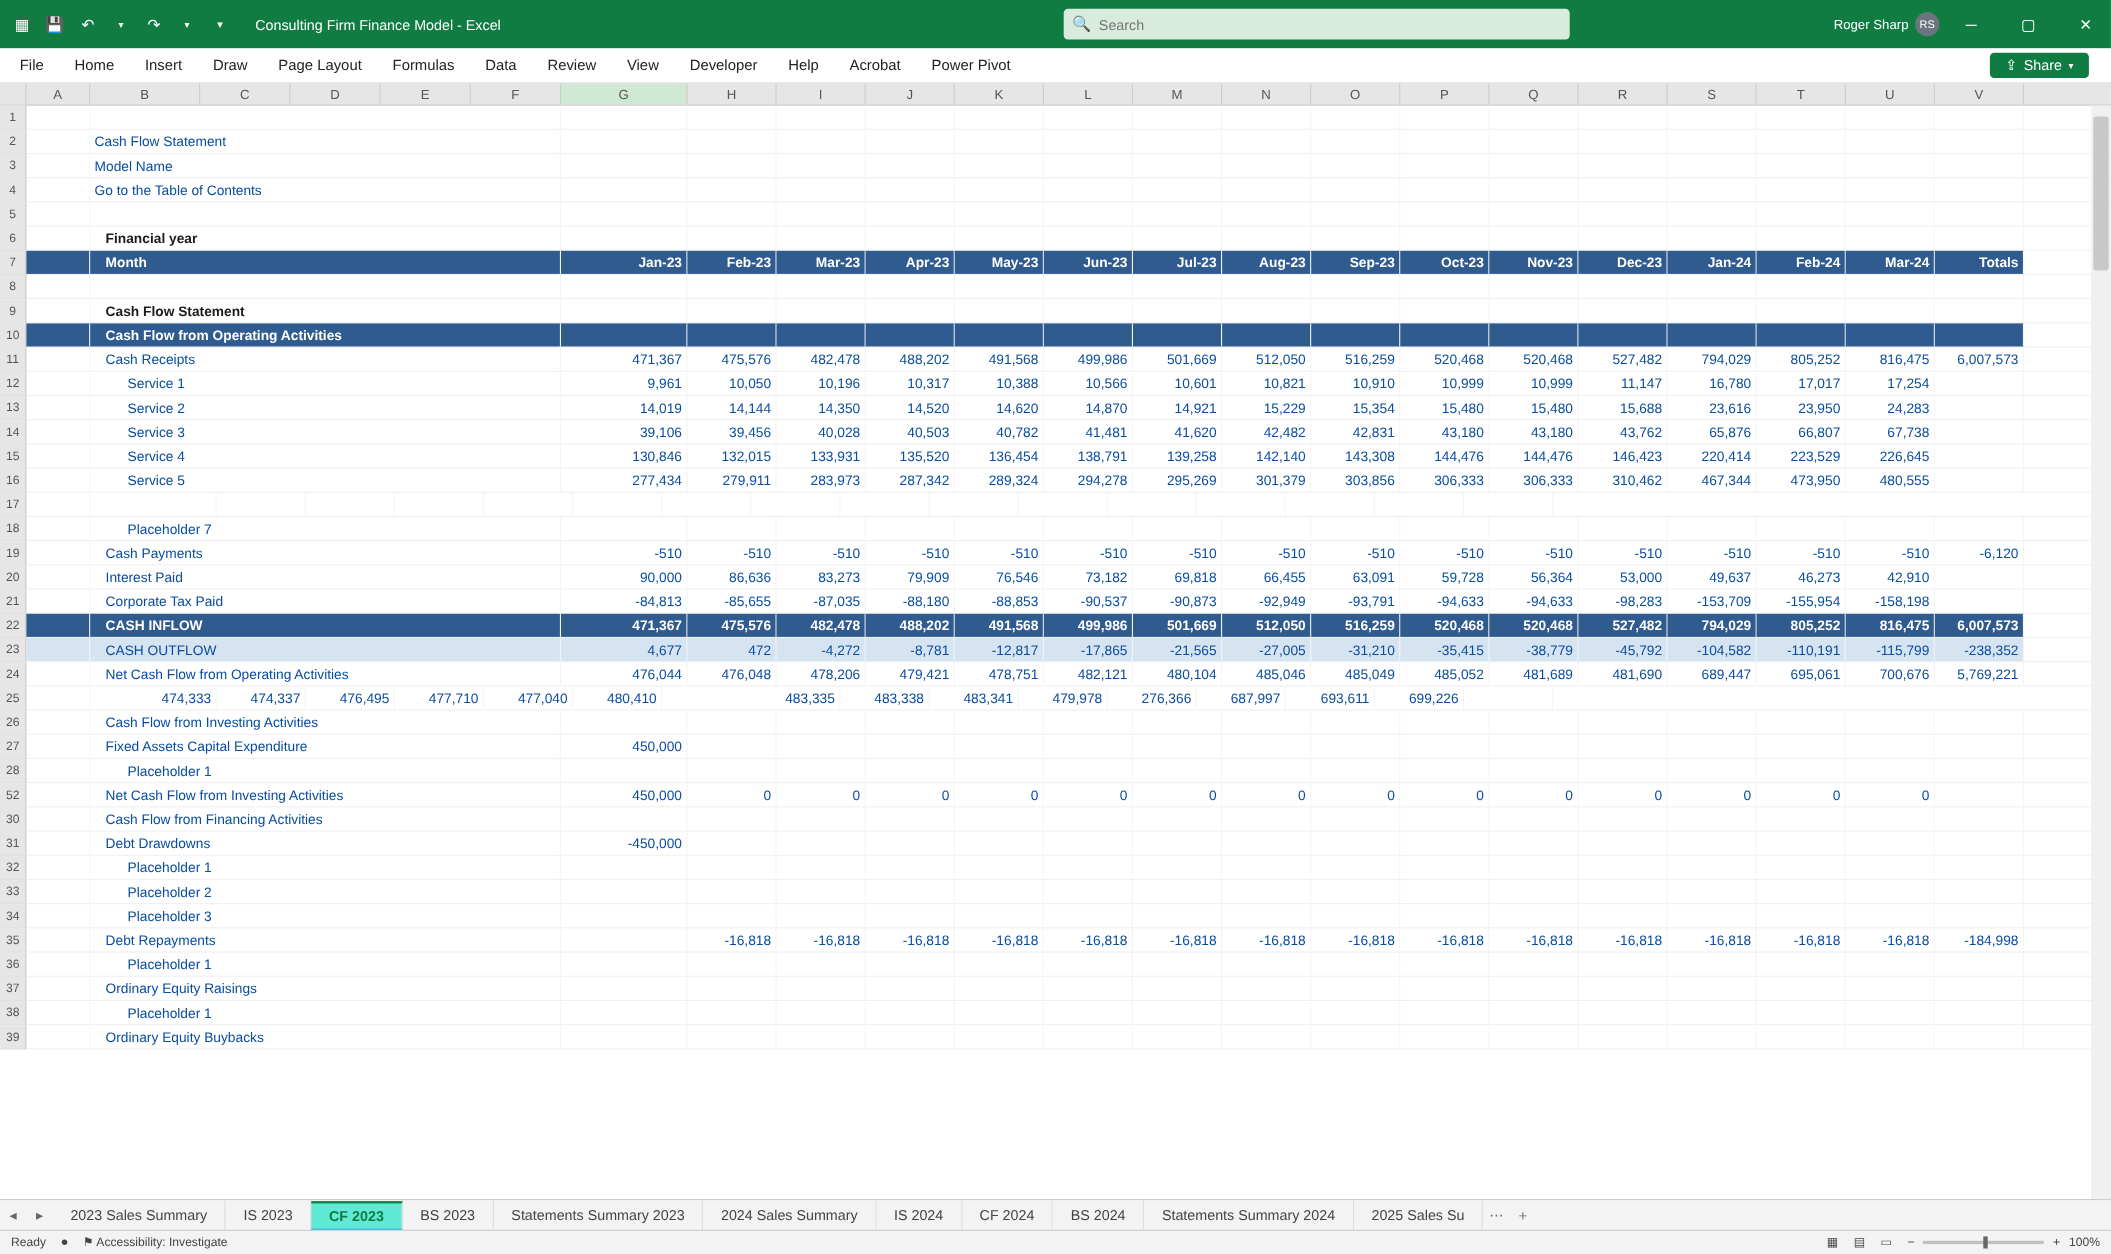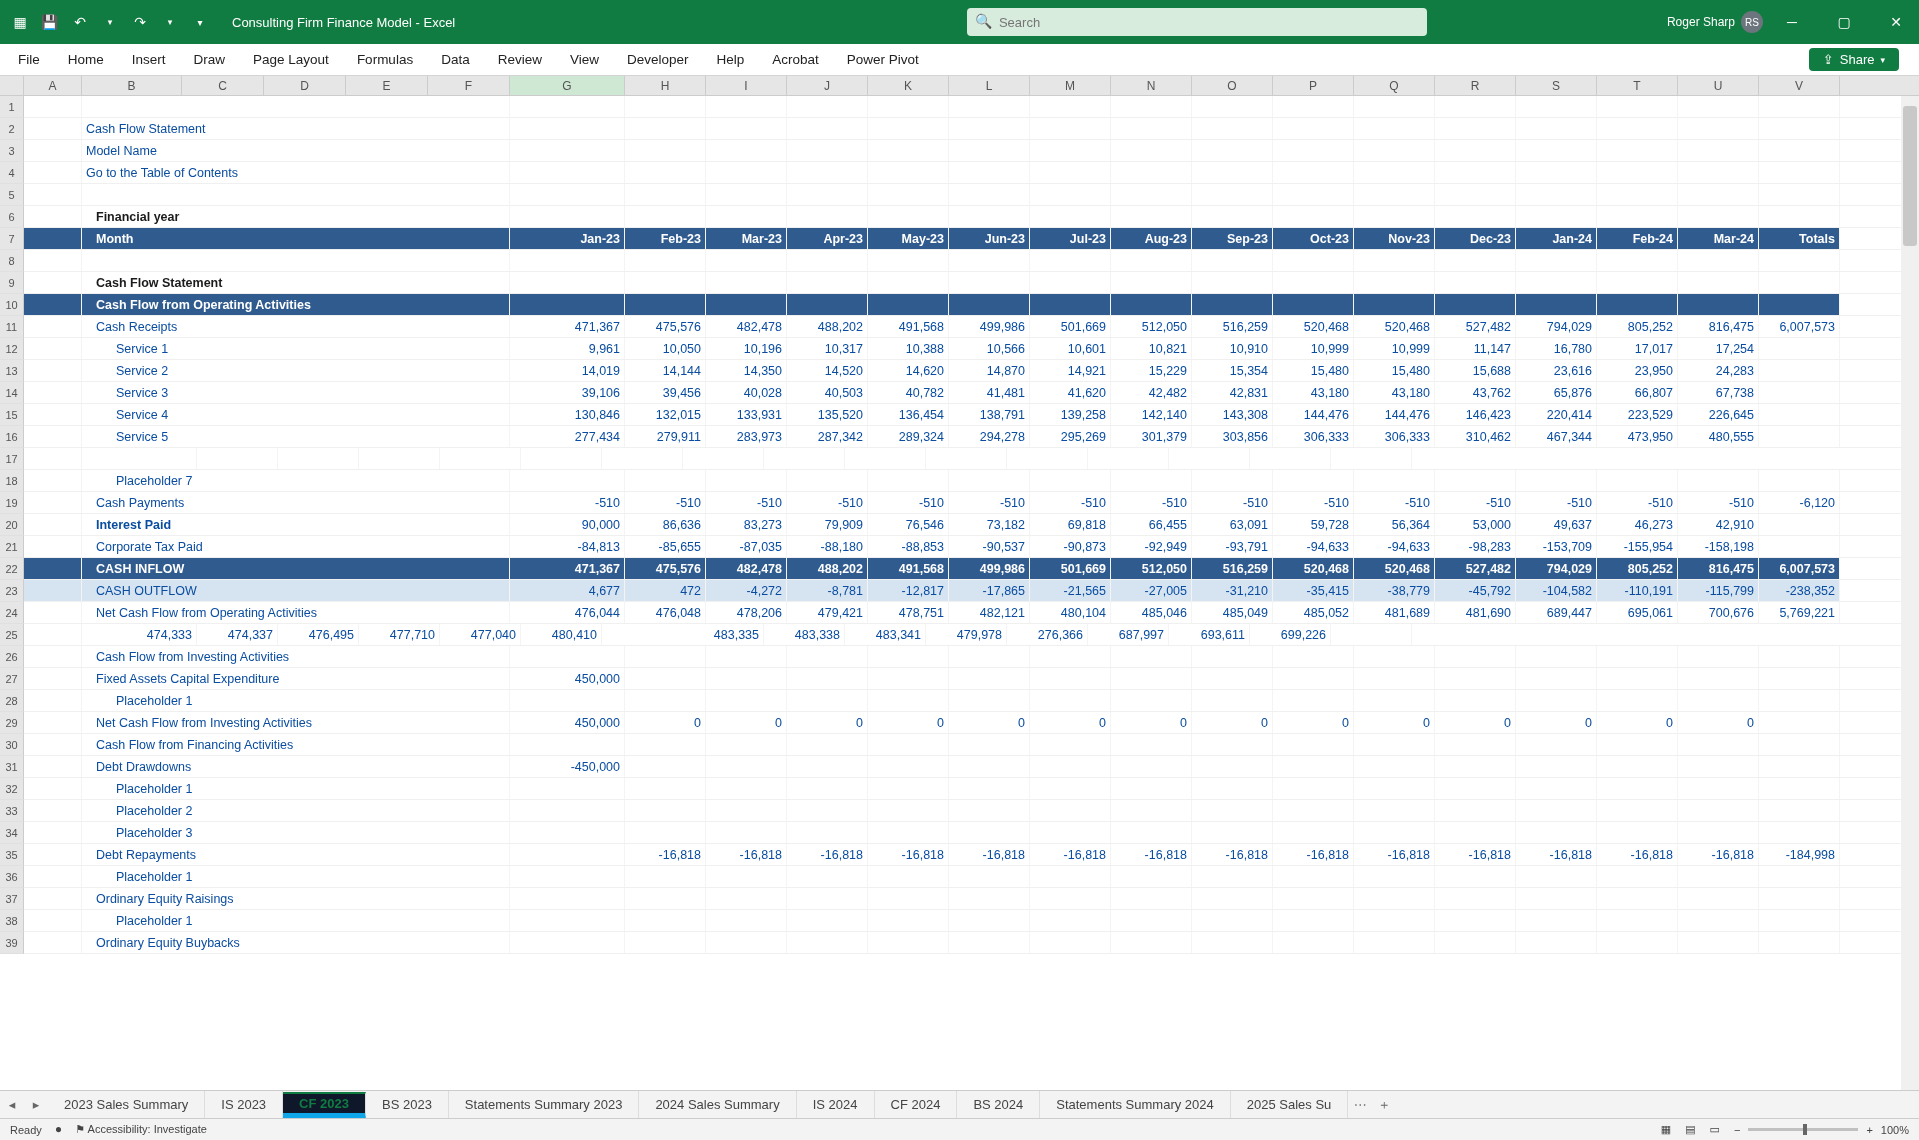--- a/index.html
+++ b/index.html
@@ -51,22 +51,22 @@
   .link .c:first-child { font-weight:700; color:#1b1b1b; }
   .bold .c { font-weight:700; color:#1b1b1b; }
   .boldblue .c:first-child { font-weight:700; color:#0a4da0; }
   .ind1 { padding-left:14px!important; }
   .ind2 { padding-left:34px!important; }
   .tabsbar { position:absolute; bottom:22px; left:0; right:0; height:28px; background:#f3f3f3;
              border-top:1px solid #ccc; display:flex; align-items:center; font-size:13px; }
   .navbtn { width:24px; text-align:center; color:#666; }
   .stab { padding:0 16px; height:100%; display:flex; align-items:center; border-right:1px solid #ddd;
           color:#444; }
-  .stab.active { background:#0f172a; border-top:2px solid #107c41; color:#107c41; font-weight:600;
-                 border-bottom:6px solid #0ea5e9; margin-bottom:-1px; }
+  .stab.active { background:#5eead4; border-top:2px solid #107c41; color:#107c41; font-weight:600;
+                 border-bottom:2px solid #0ea5e9; margin-bottom:-1px; }
   .status { position:absolute; bottom:0; left:0; right:0; height:22px; background:#f3f3f3;
             border-top:1px solid #ccc; display:flex; align-items:center; padding:0 10px;
             font-size:11px; color:#444; gap:14px; }
   .status .spacer { flex:1; }
   .zoom { display:flex; align-items:center; gap:8px; }
   .zslider { width:110px; height:3px; background:#c0c0c0; position:relative; }
   .zslider .knob { position:absolute; left:50%; top:-4px; width:4px; height:11px; background:#666; }
   .vscroll { position:absolute; right:0; top:96px; bottom:50px; width:18px; background:#f0f0f0; }
   .vscroll .thumb { position:absolute; left:2px; right:2px; top:10px; height:140px;
                     background:#c8c8c8; border-radius:3px; }
@@ -579,21 +579,21 @@
         <div class="c num" style="width: 81px;">-510</div>
         <div class="c num" style="width: 81px;">-510</div>
         <div class="c num" style="width: 81px;">-510</div>
         <div class="c num" style="width: 81px;">-6,120</div>
       </div>
     </div>
     <div class="row ">
       <div class="rh">20</div>
       <div class="cells">
         <div class="c" style="width: 58px;"></div>
-        <div class="c txt ind1" style="width: 428px; font-weight: bold;">Interest Paid</div>
+        <div class="c txt ind1" style="width: 428px;">Interest Paid</div>
         <div class="c num" style="width: 115px;">90,000</div>
         <div class="c num" style="width: 81px;">86,636</div>
         <div class="c num" style="width: 81px;">83,273</div>
         <div class="c num" style="width: 81px;">79,909</div>
         <div class="c num" style="width: 81px;">76,546</div>
         <div class="c num" style="width: 81px;">73,182</div>
         <div class="c num" style="width: 81px;">69,818</div>
         <div class="c num" style="width: 81px;">66,455</div>
         <div class="c num" style="width: 81px;">63,091</div>
         <div class="c num" style="width: 81px;">59,728</div>
@@ -782,21 +782,21 @@
         <div class="c num" style="width: 81px;"></div>
         <div class="c num" style="width: 81px;"></div>
         <div class="c num" style="width: 81px;"></div>
         <div class="c num" style="width: 81px;"></div>
         <div class="c num" style="width: 81px;"></div>
         <div class="c num" style="width: 81px;"></div>
         <div class="c num" style="width: 81px;"></div>
       </div>
     </div>
     <div class="row ">
-      <div class="rh">29</div>
+      <div class="rh">52</div>
       <div class="cells">
         <div class="c" style="width: 58px;"></div>
         <div class="c txt ind1" style="width: 428px;">Net Cash Flow from Investing Activities</div>
         <div class="c num" style="width: 115px;">450,000</div>
         <div class="c num" style="width: 81px;">0</div>
         <div class="c num" style="width: 81px;">0</div>
         <div class="c num" style="width: 81px;">0</div>
         <div class="c num" style="width: 81px;">0</div>
         <div class="c num" style="width: 81px;">0</div>
         <div class="c num" style="width: 81px;">0</div>

